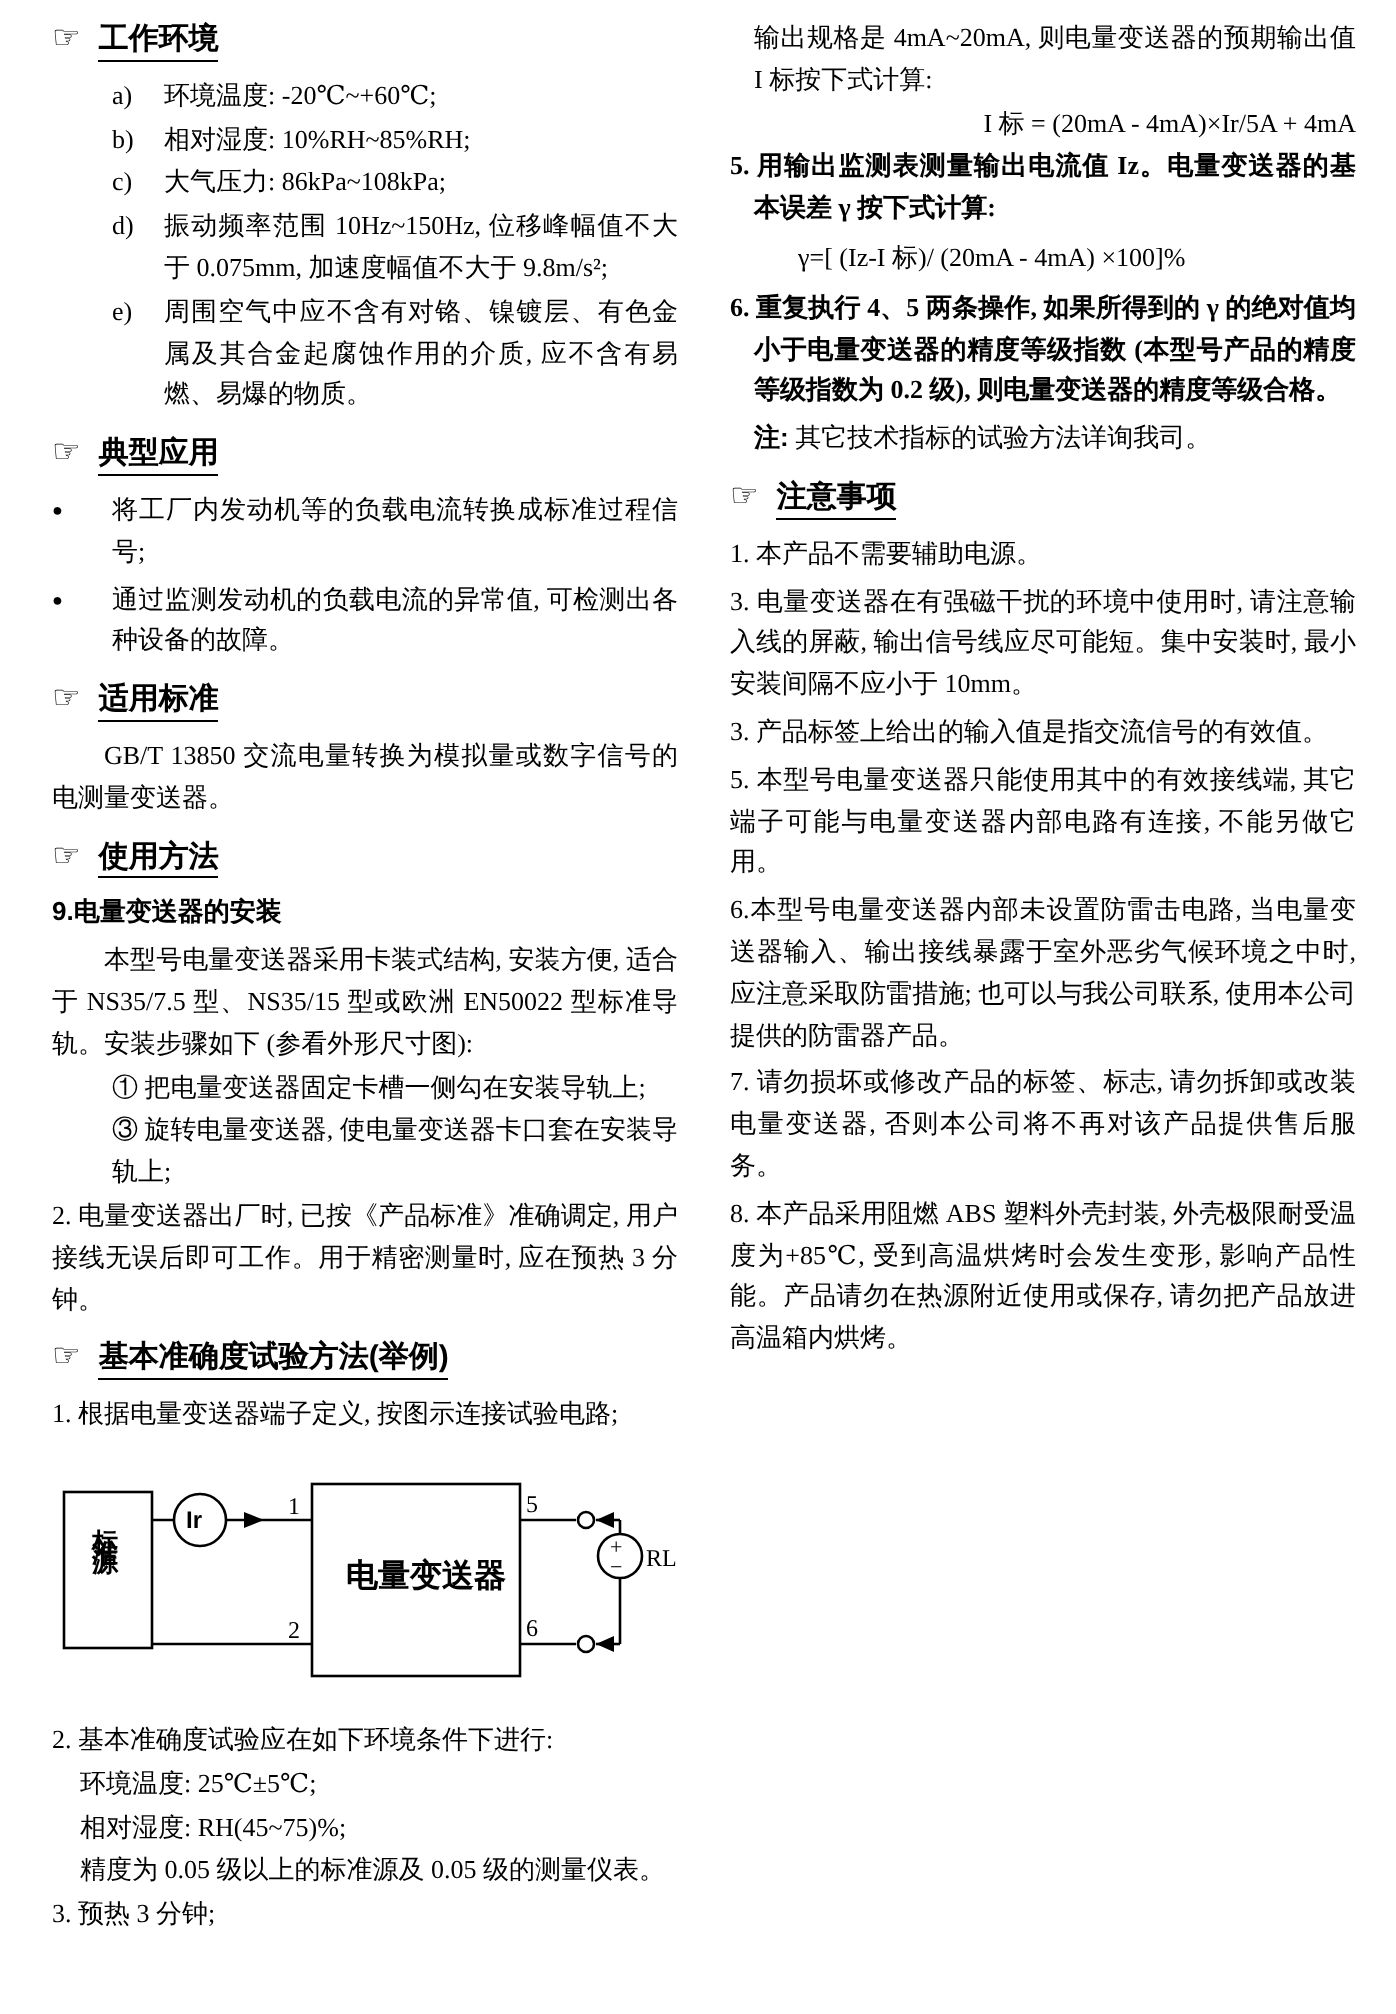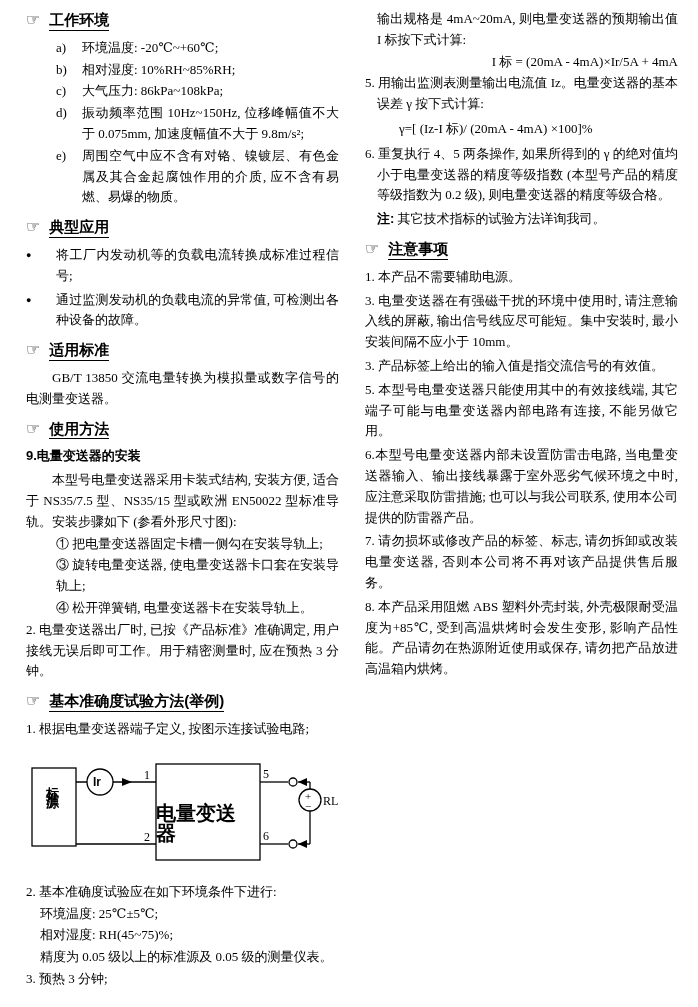--- a/index.html
+++ b/index.html
@@ -18,36 +18,36 @@
   .abc-item{display:flex;padding-left:30px;margin:1px 0;}
   .abc-label{flex:0 0 26px;}
   .abc-text{flex:1;text-align:justify;}
   .bullet-item{display:flex;margin:3px 0;}
   .bullet{flex:0 0 30px;font-size:9px;padding-top:3px;}
   .bullet-text{flex:1;text-align:justify;}
   .sub-head{font-family:"Liberation Sans","DejaVu Sans",sans-serif;font-weight:bold;margin:3px 0;}
   .step{padding-left:30px;}
   .cond{padding-left:14px;}
   .rc-cont{padding-left:12px;}
-  .rc-hang{padding-left:12px;text-indent:-12px;}
+  .rc-hang{padding-left:12px;text-indent:-12px;font-weight:bold;}
   .formula-center{text-align:right;margin:0 0;}
   .formula-left{padding-left:34px;margin:4px 0;text-align:left;}
   .note{padding-left:12px;margin:3px 0;}
   .bold-sans{font-family:"Liberation Sans","DejaVu Sans",sans-serif;font-weight:bold;}
   .prec{margin:3px 0;}
   .diagram{position:relative;width:313px;height:128px;margin:8px 0 6px;}
   .diagram svg{position:absolute;left:0;top:0;}
   .dg{position:absolute;font-size:12px;line-height:1;}
   .source-label{left:20px;top:28px;writing-mode:vertical-rl;text-orientation:upright;letter-spacing:5px;font-size:13px;}
   .ir-label{left:67px;top:28px;}
   .t1{left:118px;top:21px;}
   .t2{left:118px;top:83px;}
   .t5{left:237px;top:20px;}
   .t6{left:237px;top:82px;}
-  .device-label{left:130px;top:55px;width:97px;text-align:left;font-size:20px;}
+  .device-label{left:130px;top:55px;width:97px;text-align:right;font-size:16px;}
   .plus{left:279px;top:43px;font-size:11px;}
   .minus{left:279px;top:53px;font-size:11px;}
   .rl-label{left:297px;top:47px;}
 </style>
 </head>
 <body>
 
 <div class="page">
 
   <div class="col">
@@ -104,21 +104,20 @@
 
     <section>
       <h2 class="sec-head">
         <span class="hand">☞</span>
         <span class="sec-title">使用方法</span>
       </h2>
       <p class="sub-head">9.电量变送器的安装</p>
       <p class="indent2">本型号电量变送器采用卡装式结构, 安装方便, 适合于 NS35/7.5 型、NS35/15 型或欧洲 EN50022 型标准导轨。安装步骤如下 (参看外形尺寸图):</p>
       <p class="step">① 把电量变送器固定卡槽一侧勾在安装导轨上;</p>
       <p class="step">③ 旋转电量变送器, 使电量变送器卡口套在安装导轨上;</p>
-      <p class="step">④ 松开弹簧销, 电量变送器卡在安装导轨上。</p>
       <p>2. 电量变送器出厂时, 已按《产品标准》准确调定, 用户接线无误后即可工作。用于精密测量时, 应在预热 3 分钟。</p>
     </section>
 
     <section>
       <h2 class="sec-head">
         <span class="hand">☞</span>
         <span class="sec-title">基本准确度试验方法(举例)</span>
       </h2>
       <p>1. 根据电量变送器端子定义, 按图示连接试验电路;</p>
 

